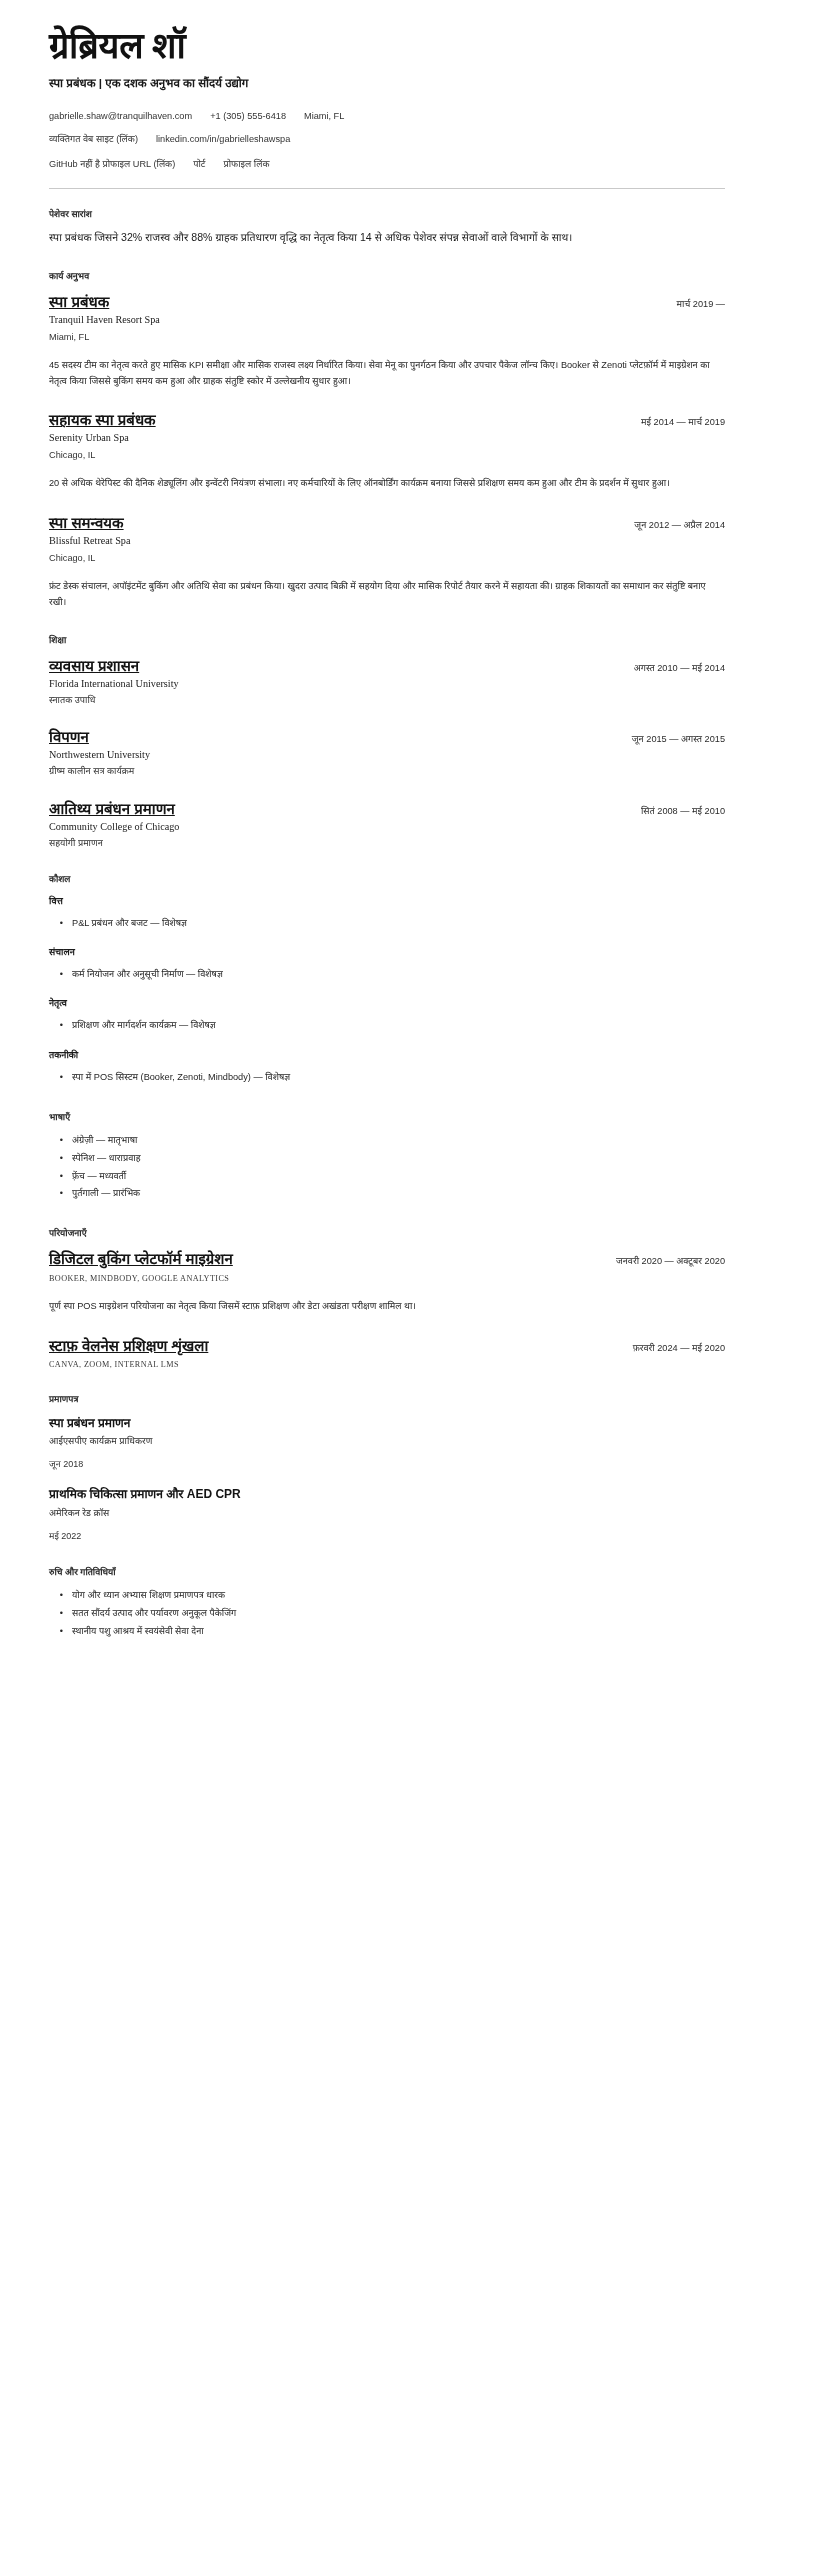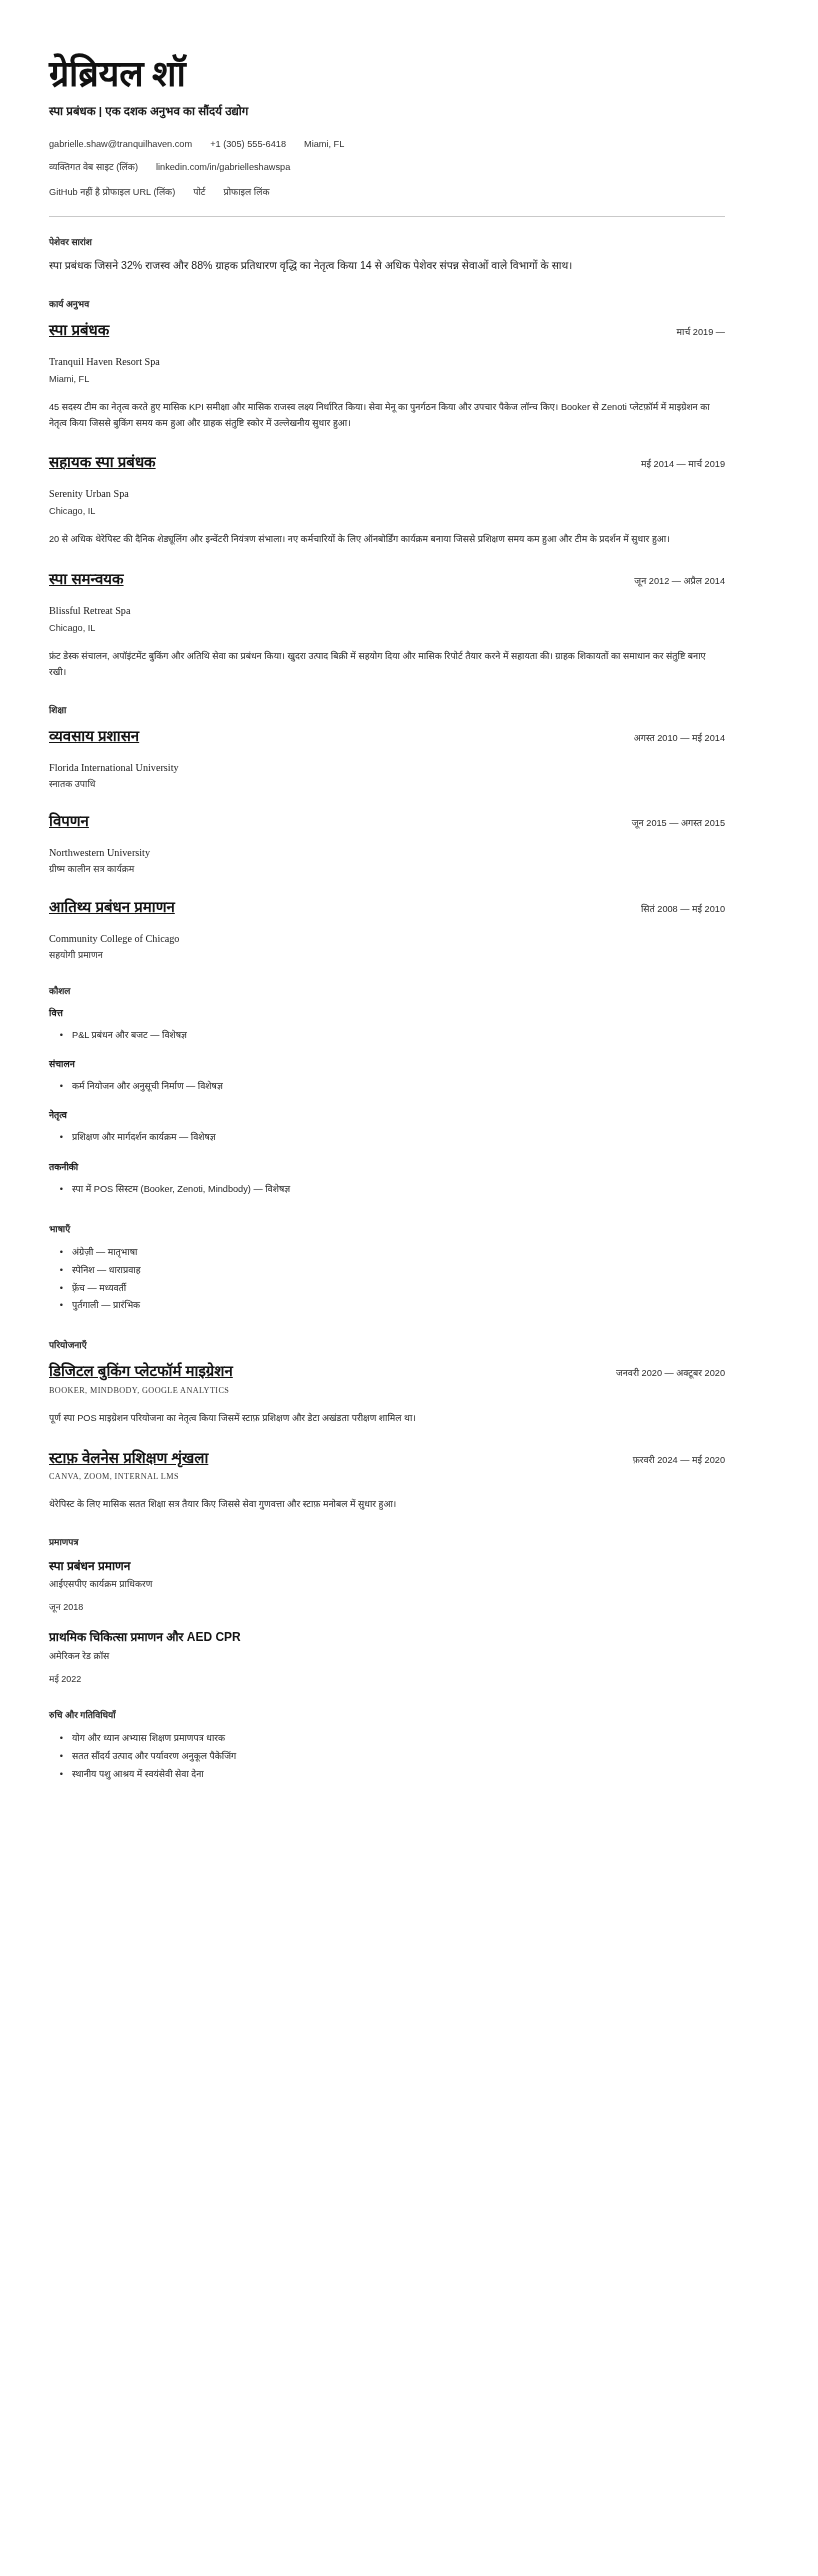--- a/index.html
+++ b/index.html
@@ -8,21 +8,21 @@
     background: #ffffff;
   }
   body {
     font-family: "Liberation Serif", serif;
     color: #111111;
     width: 819px;
   }
   .page {
     width: 774px;
     box-sizing: border-box;
-    padding: 56px 49px 41px 49px;
+    padding: 28px 49px 41px 49px;
   }
   .name {
     font-family: "Liberation Serif", serif;
     font-size: 36px;
     font-weight: bold;
     letter-spacing: -0.3px;
     margin: 0 0 9.6px 0;
     line-height: 1.05;
   }
   .headline {
@@ -85,21 +85,21 @@
     font-family: "Liberation Sans", sans-serif;
     font-size: 9.2px;
     color: #2b2b2b;
     white-space: nowrap;
     padding-left: 12.3px;
   }
   .entry-org {
     font-family: "Liberation Serif", serif;
     font-size: 10.2px;
     color: #1a1a1a;
-    margin-top: 17px;
+    margin-top: 3px;
   }
   .entry-loc {
     font-family: "Liberation Sans", sans-serif;
     font-size: 9.2px;
     color: #333333;
     margin-top: 6.8px;
   }
   .entry-sub {
     font-family: "Liberation Sans", sans-serif;
     font-size: 9.2px;
@@ -320,21 +320,20 @@
       <div class="entry-tools">BOOKER, MINDBODY, GOOGLE ANALYTICS</div>
       <div class="entry-body">पूर्ण स्पा POS माइग्रेशन परियोजना का नेतृत्व किया जिसमें स्टाफ़ प्रशिक्षण और डेटा अखंडता परीक्षण शामिल था।</div>
     </div>
 
     <div class="entry">
       <div class="entry-head">
         <span class="entry-title">स्टाफ़ वेलनेस प्रशिक्षण शृंखला</span>
         <span class="entry-dates">फ़रवरी 2024 — मई 2020</span>
       </div>
       <div class="entry-tools">CANVA, ZOOM, INTERNAL LMS</div>
-      <div class="entry-body">थेरेपिस्ट के लिए मासिक सतत शिक्षा सत्र तैयार किए जिससे सेवा गुणवत्ता और स्टाफ़ मनोबल में सुधार हुआ।</div>
     </div>
   </div>
 
   <div class="section">
     <div class="section-title">प्रमाणपत्र</div>
 
     <div class="cert-entry">
       <div class="cert-name">स्पा प्रबंधन प्रमाणन</div>
       <div class="cert-issuer">आईएसपीए कार्यक्रम प्राधिकरण</div>
       <div class="cert-date">जून 2018</div>

